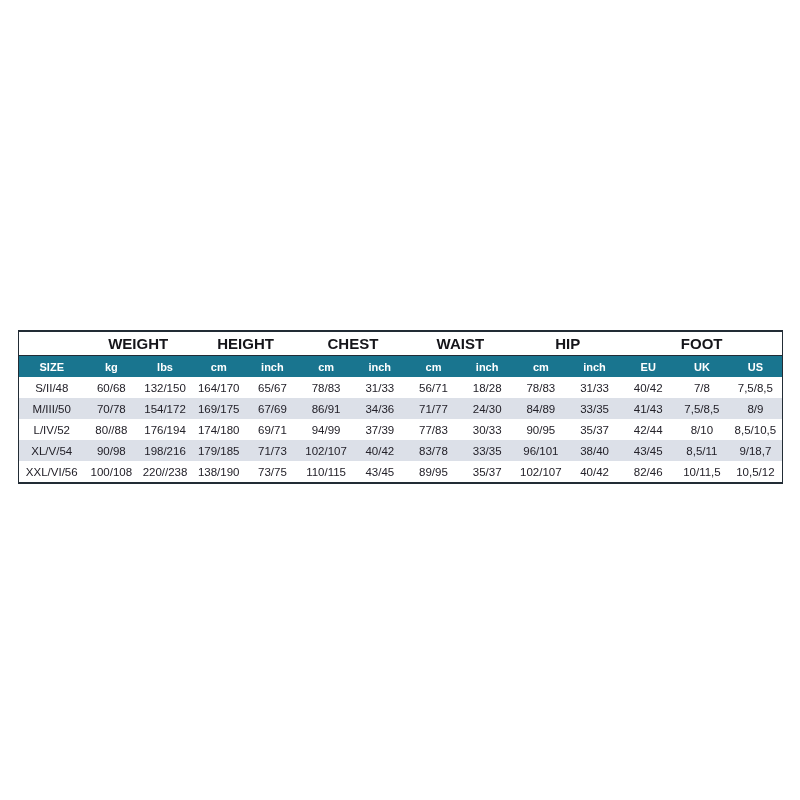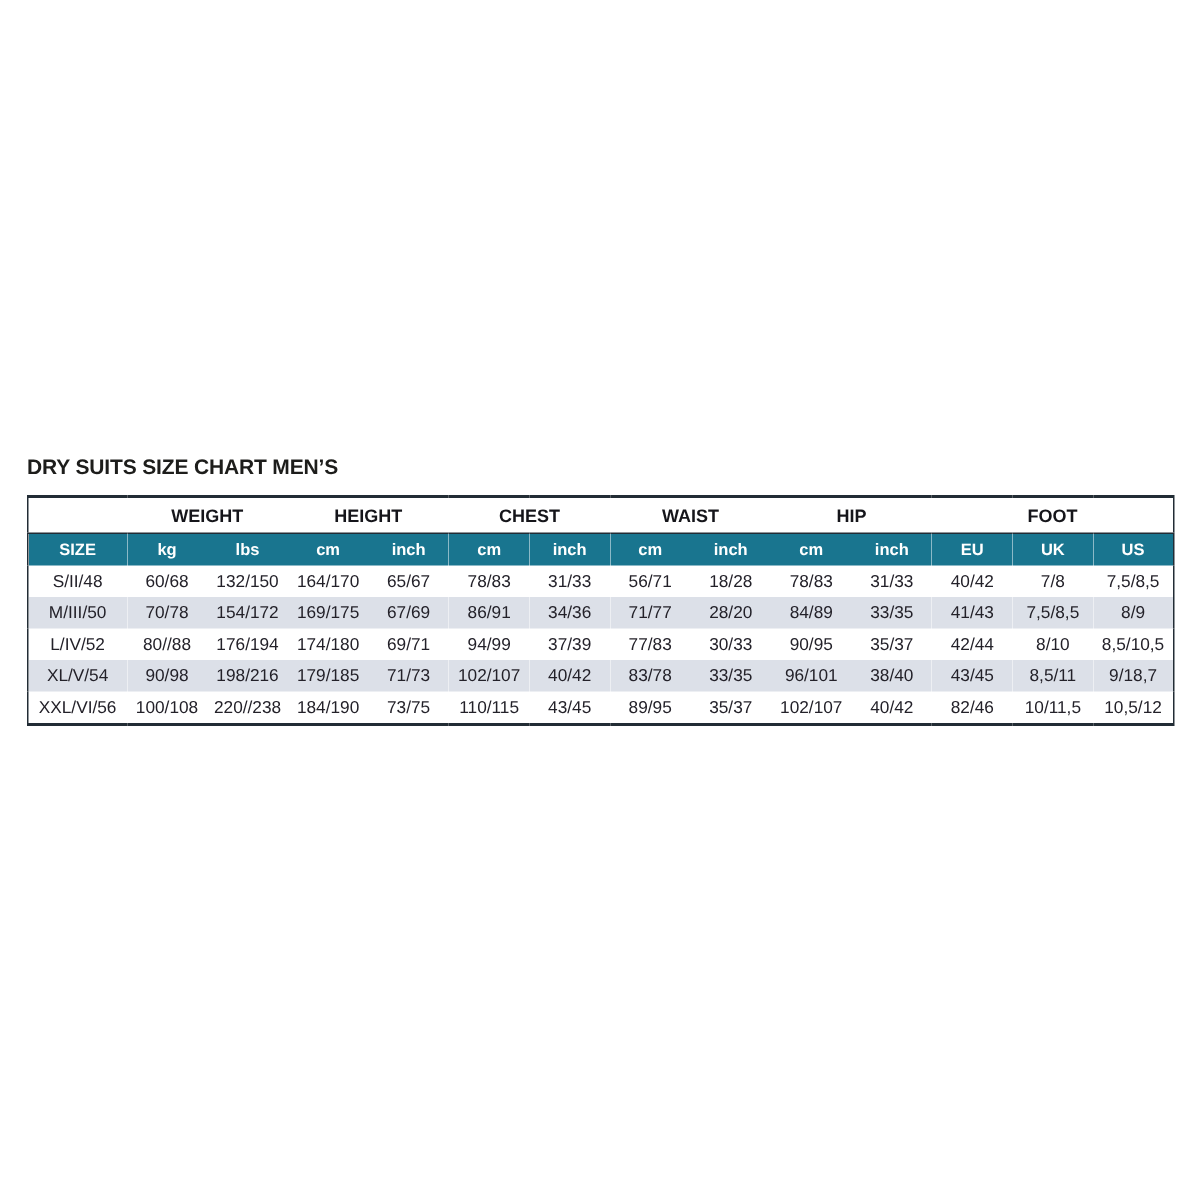--- a/index.html
+++ b/index.html
@@ -39,21 +39,21 @@
   }
   table.size-table th, table.size-table td {
     padding: 0 2px;
     text-align: center;
     vertical-align: middle;
     white-space: nowrap;
     overflow: hidden;
   }
   tr.group-row th {
     height: 23px;
-    font-size: 12px;
+    font-size: 15px;
     font-weight: bold;
     color: #15151a;
     background: #ffffff;
   }
   tr.unit-row th {
     height: 21px;
     font-size: 11px;
     font-weight: bold;
     color: #ffffff;
     background: var(--teal, #19758f);
@@ -66,21 +66,20 @@
     background: #ffffff;
   }
   tbody tr.alt td {
     background: var(--alt-color, #dce0e8);
   }
 </style>
 </head>
 <body>
 
 <div class="page">
-  <h1 class="chart-title">DRY SUITS SIZE CHART MEN’S</h1>
 
   <table class="size-table">
     <colgroup>
         <col style="width: 66px;">
         <col>
         <col>
         <col>
         <col>
         <col>
         <col>
@@ -138,21 +137,21 @@
         </tr>
         <tr class="alt">
           <td>M/III/50</td>
           <td>70/78</td>
           <td>154/172</td>
           <td>169/175</td>
           <td>67/69</td>
           <td>86/91</td>
           <td>34/36</td>
           <td>71/77</td>
-          <td>28/20</td>
+          <td>24/30</td>
           <td>84/89</td>
           <td>33/35</td>
           <td>41/43</td>
           <td>7,5/8,5</td>
           <td>8/9</td>
         </tr>
         <tr>
           <td>L/IV/52</td>
           <td>80//88</td>
           <td>176/194</td>
@@ -181,21 +180,21 @@
           <td>96/101</td>
           <td>38/40</td>
           <td>43/45</td>
           <td>8,5/11</td>
           <td>9/18,7</td>
         </tr>
         <tr>
           <td>XXL/VI/56</td>
           <td>100/108</td>
           <td>220//238</td>
-          <td>184/190</td>
+          <td>138/190</td>
           <td>73/75</td>
           <td>110/115</td>
           <td>43/45</td>
           <td>89/95</td>
           <td>35/37</td>
           <td>102/107</td>
           <td>40/42</td>
           <td>82/46</td>
           <td>10/11,5</td>
           <td>10,5/12</td>

